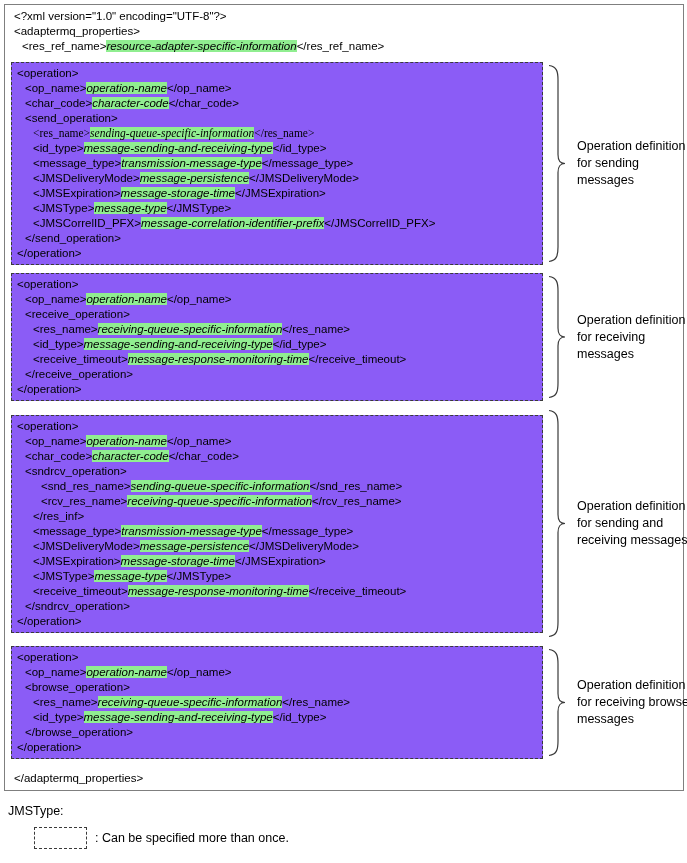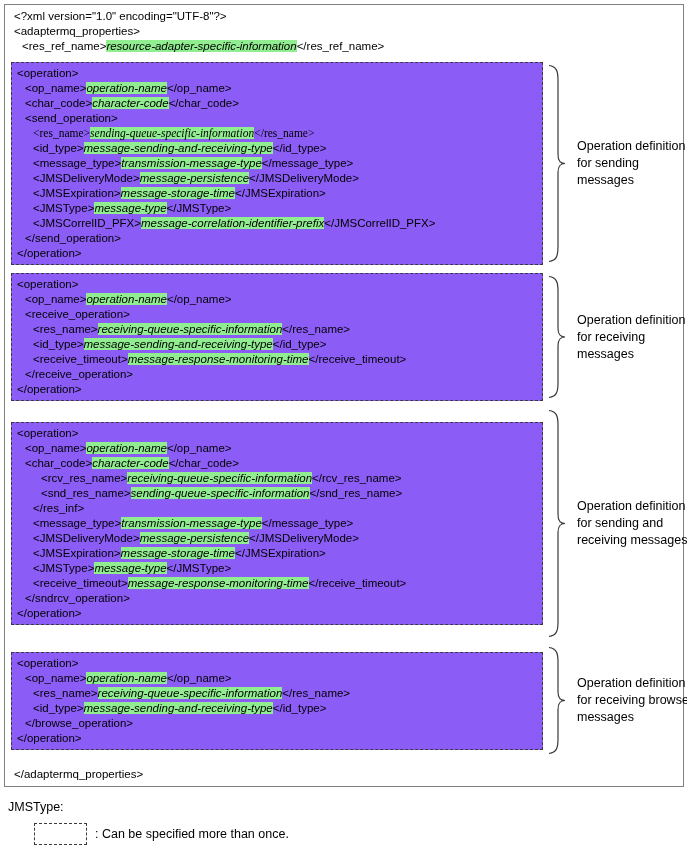--- a/index.html
+++ b/index.html
@@ -84,42 +84,44 @@
             <path d="M 3 1.5 C 11 2.5 12 8 12 16 L 12 53 C 12 59.5 14 62 19 62 C 14 62 12 64.5 12 71 L 12 108 C 12 116 11 121.5 3 122.5" fill="none" stroke="#3a3a3a" stroke-width="1.2"></path>
           </svg>
         </div>
         <div class="annotation">Operation definition for receiving messages</div>
       </div>
       <div class="block-row">
         <div class="dashed-box">
           <div class="code-line" style="padding-left: 5px;"><span>&lt;operation&gt;</span></div>
           <div class="code-line" style="padding-left: 13px;"><span>&lt;op_name&gt;</span><span class="hl">operation-name</span><span>&lt;/op_name&gt;</span></div>
           <div class="code-line" style="padding-left: 13px;"><span>&lt;char_code&gt;</span><span class="hl">character-code</span><span>&lt;/char_code&gt;</span></div>
+          <div class="code-line" style="padding-left: 13px;"><span>&lt;sndrcv_operation&gt;</span></div>
+          <div class="code-line" style="padding-left: 29px;"><span>&lt;snd_res_name&gt;</span><span class="hl">sending-queue-specific-information</span><span>&lt;/snd_res_name&gt;</span></div>
           <div class="code-line" style="padding-left: 29px;"><span>&lt;rcv_res_name&gt;</span><span class="hl">receiving-queue-specific-information</span><span>&lt;/rcv_res_name&gt;</span></div>
-          <div class="code-line" style="padding-left: 29px;"><span>&lt;snd_res_name&gt;</span><span class="hl">sending-queue-specific-information</span><span>&lt;/snd_res_name&gt;</span></div>
           <div class="code-line" style="padding-left: 21px;"><span>&lt;/res_inf&gt;</span></div>
           <div class="code-line" style="padding-left: 21px;"><span>&lt;message_type&gt;</span><span class="hl">transmission-message-type</span><span>&lt;/message_type&gt;</span></div>
           <div class="code-line" style="padding-left: 21px;"><span>&lt;JMSDeliveryMode&gt;</span><span class="hl">message-persistence</span><span>&lt;/JMSDeliveryMode&gt;</span></div>
           <div class="code-line" style="padding-left: 21px;"><span>&lt;JMSExpiration&gt;</span><span class="hl">message-storage-time</span><span>&lt;/JMSExpiration&gt;</span></div>
           <div class="code-line" style="padding-left: 21px;"><span>&lt;JMSType&gt;</span><span class="hl">message-type</span><span>&lt;/JMSType&gt;</span></div>
           <div class="code-line" style="padding-left: 21px;"><span>&lt;receive_timeout&gt;</span><span class="hl">message-response-monitoring-time</span><span>&lt;/receive_timeout&gt;</span></div>
           <div class="code-line" style="padding-left: 13px;"><span>&lt;/sndrcv_operation&gt;</span></div>
           <div class="code-line" style="padding-left: 5px;"><span>&lt;/operation&gt;</span></div>
         </div>
         <div class="brace-holder">
           <svg width="22" height="229" viewBox="0 0 22 229">
             <path d="M 3 1.5 C 11 2.5 12 8 12 16 L 12 105.5 C 12 112 14 114.5 19 114.5 C 14 114.5 12 117 12 123.5 L 12 213 C 12 221 11 226.5 3 227.5" fill="none" stroke="#3a3a3a" stroke-width="1.2"></path>
           </svg>
         </div>
         <div class="annotation">Operation definition for sending and receiving messages</div>
       </div>
       <div class="block-row">
         <div class="dashed-box">
           <div class="code-line" style="padding-left: 5px;"><span>&lt;operation&gt;</span></div>
           <div class="code-line" style="padding-left: 13px;"><span>&lt;op_name&gt;</span><span class="hl">operation-name</span><span>&lt;/op_name&gt;</span></div>
+          <div class="code-line" style="padding-left: 13px;"><span>&lt;browse_operation&gt;</span></div>
           <div class="code-line" style="padding-left: 21px;"><span>&lt;res_name&gt;</span><span class="hl">receiving-queue-specific-information</span><span>&lt;/res_name&gt;</span></div>
           <div class="code-line" style="padding-left: 21px;"><span>&lt;id_type&gt;</span><span class="hl">message-sending-and-receiving-type</span><span>&lt;/id_type&gt;</span></div>
           <div class="code-line" style="padding-left: 13px;"><span>&lt;/browse_operation&gt;</span></div>
           <div class="code-line" style="padding-left: 5px;"><span>&lt;/operation&gt;</span></div>
         </div>
         <div class="brace-holder">
           <svg width="22" height="109" viewBox="0 0 22 109">
             <path d="M 3 1.5 C 11 2.5 12 8 12 16 L 12 45.5 C 12 52 14 54.5 19 54.5 C 14 54.5 12 57 12 63.5 L 12 93 C 12 101 11 106.5 3 107.5" fill="none" stroke="#3a3a3a" stroke-width="1.2"></path>
           </svg>
         </div>

